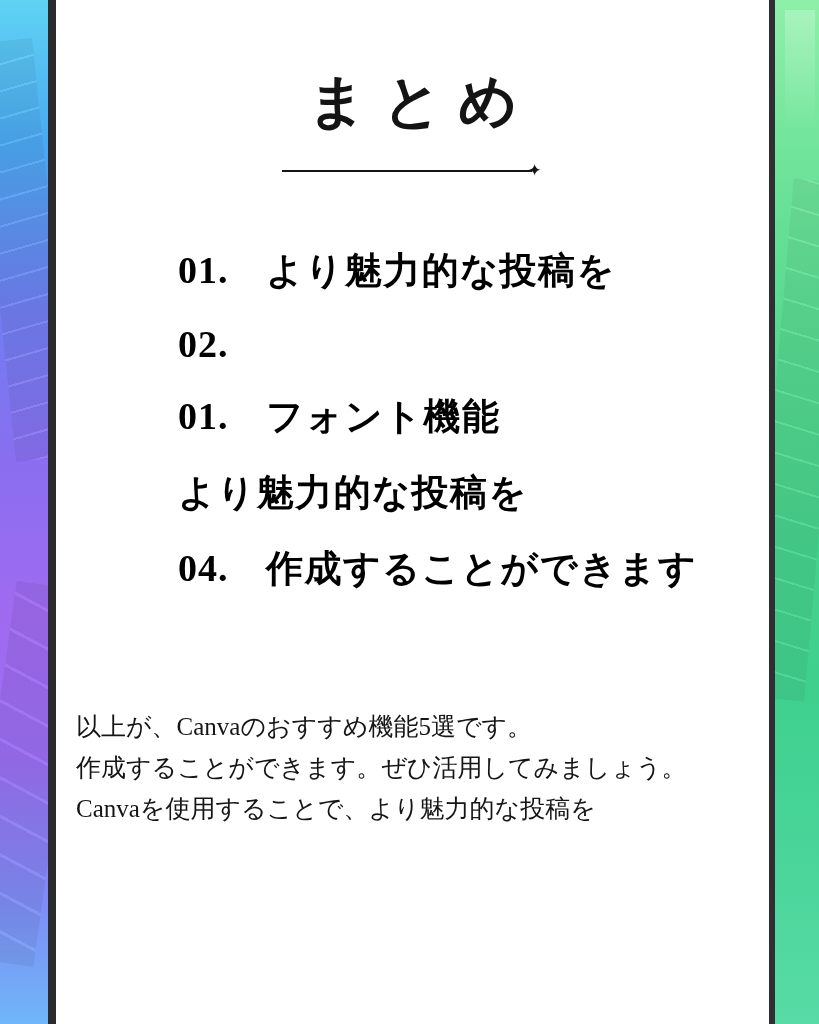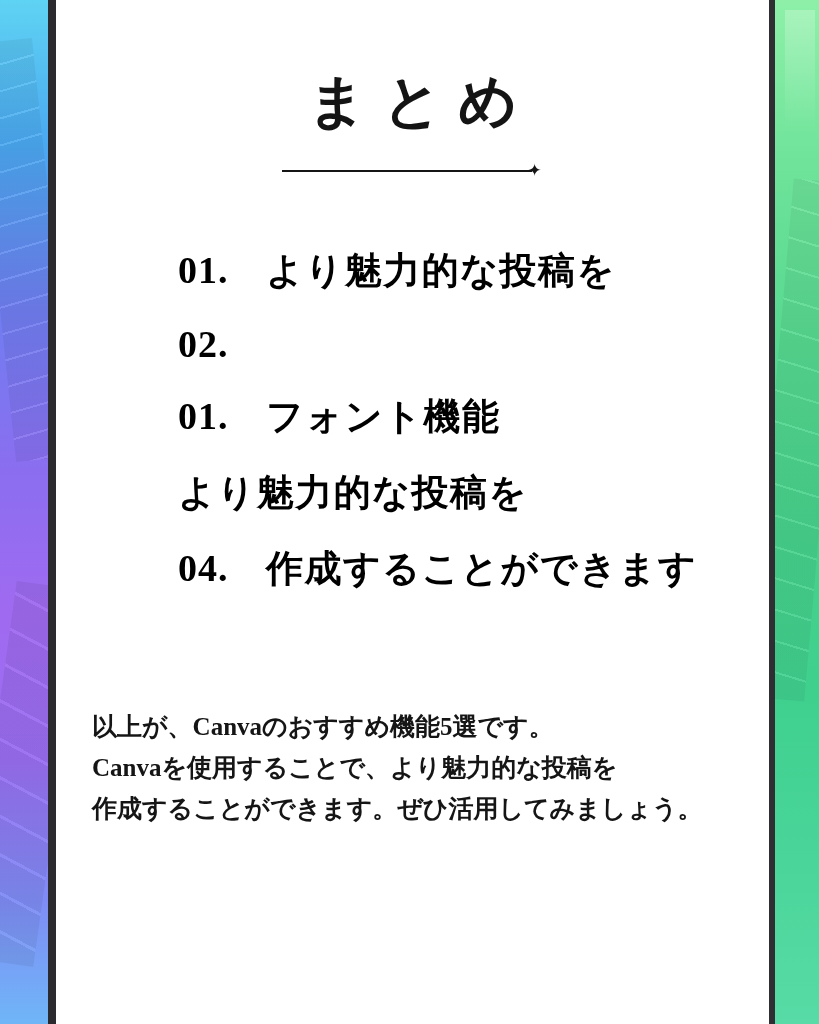--- a/index.html
+++ b/index.html
@@ -199,24 +199,24 @@
   .item-label {
     font-family: "Liberation Serif", serif;
     font-weight: 700;
     font-size: 37px;
     letter-spacing: 1.5px;
   }
 
   
   .closing {
     margin: 112px 0 0 0;
-    padding: 0 0 0 36px;
+    padding: 0 0 0 20px;
     color: #151515;
     font-family: "Liberation Serif", serif;
-    font-weight: 700;
+    font-weight: 400;
     font-size: 25px;
     line-height: 1.65;
   }
   .closing p {
     margin: 0;
   }
 </style>
 </head>
 <body>
 
@@ -253,18 +253,18 @@
         <span class="item-label">より魅力的な投稿を</span>
       </li>
       <li class="list-item">
         <span class="item-num">04.</span>
         <span class="item-label">作成することができます</span>
       </li>
     </ul>
 
     <div class="closing">
       <p>以上が、Canvaのおすすめ機能5選です。</p>
+      <p>作成することができます。ぜひ活用してみましょう。</p>
       <p>Canvaを使用することで、より魅力的な投稿を</p>
-      <p>作成することができます。ぜひ活用してみましょう。</p>
     </div>
 
   </div>
 </div>
 
 </body></html>

